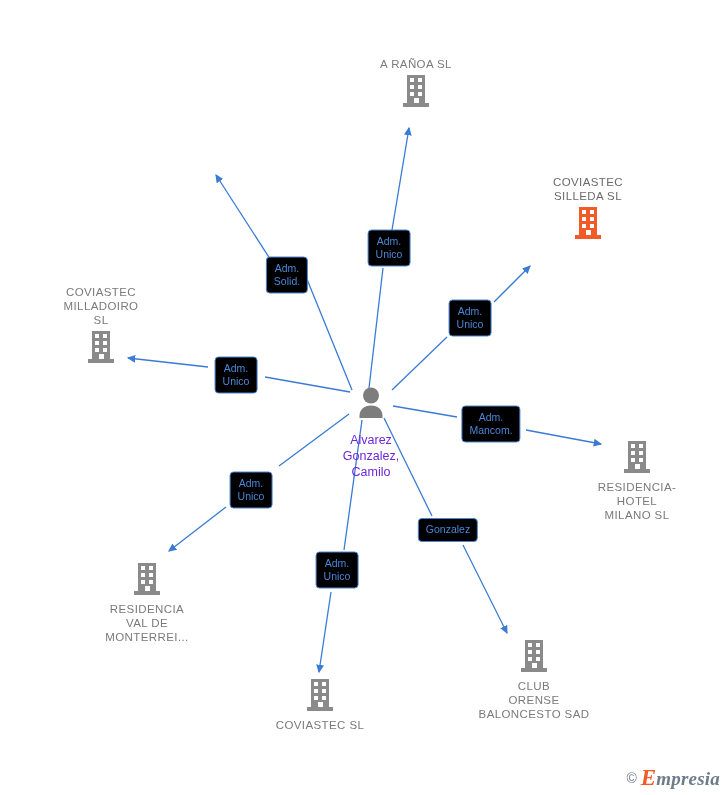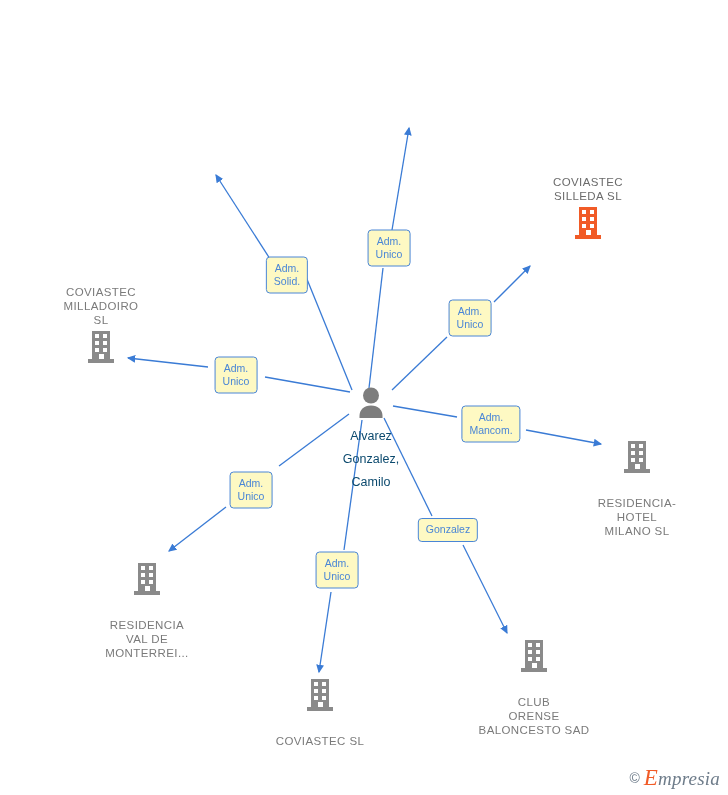--- a/index.html
+++ b/index.html
@@ -43,48 +43,48 @@
     color: #6b6b6b;
   }
   .node-icon {
     display: inline-block;
     width: 30px;
     height: 34px;
     position: relative;
   }
   .node-icon svg { display: block; }
   .node.label-top .node-icon { margin-top: 3px; }
-  .node.label-bottom .node-label { margin-top: 18px; }
+  .node.label-bottom .node-label { margin-top: 2px; }
 
   
   .person-node {
     position: absolute;
     width: 170px;
     margin-left: -85px;
     text-align: center;
   }
   .person-icon {
     display: inline-block;
     width: 34px;
     height: 32px;
   }
   .person-label {
     font-size: 12.5px;
-    line-height: 23px;
-    color: #0c4a6e;
+    line-height: 16px;
+    color: #6d28d9;
     white-space: pre-line;
-    margin-top: 3px;
+    margin-top: 10px;
   }
 
   
   .edge-label {
     position: absolute;
     border: 1px solid #4a86d6;
     border-radius: 4px;
-    background: #fef9c3;
+    background: #000000;
     color: #4a86d6;
     font-size: 10.5px;
     line-height: 13px;
     text-align: center;
     padding: 4px 7px 5px 7px;
     white-space: pre-line;
     transform: translate(-50%, -50%);
     box-sizing: border-box;
   }
 
@@ -100,20 +100,21 @@
   .wm-c {
     font-size: 14px;
     color: #6e7c8a;
   }
   .wm-text {
     font-family: "Liberation Serif", serif;
     font-style: italic;
     font-size: 19px;
     color: #6e7c8a;
     letter-spacing: 0.2px;
+    font-weight: bold;
   }
   .wm-text .wm-e {
     color: #f15b27;
     font-size: 23px;
   }
 </style>
 </head>
 <body>
 
 <div id="canvas">
@@ -172,20 +173,36 @@
         <circle cx="17" cy="9.5" r="8" fill="#7d7d7d"></circle>
         <path d="M17 19.5c-7.2 0-11.5 4.6-11.5 10.2V32h23v-2.3C28.5 24.1 24.2 19.5 17 19.5z" fill="#7d7d7d"></path>
       </svg>
     </span>
     <div class="person-label">Alvarez
 Gonzalez,
 Camilo</div>
   </div>
 
 
+  <div class="node label-top" style="left:416px; top:57px;">
+    <div class="node-label">A RAÑOA  SL</div>
+    <span class="node-icon">
+      <svg viewBox="0 0 30 34" width="30" height="34" aria-hidden="true">
+        <rect x="6" y="1" width="18" height="28" fill="#8a8a8a"></rect>
+        <rect x="2" y="29" width="26" height="4" fill="#8a8a8a"></rect>
+        <rect x="9" y="4" width="4" height="4" fill="#ffffff"></rect>
+        <rect x="17" y="4" width="4" height="4" fill="#ffffff"></rect>
+        <rect x="9" y="11" width="4" height="4" fill="#ffffff"></rect>
+        <rect x="17" y="11" width="4" height="4" fill="#ffffff"></rect>
+        <rect x="9" y="18" width="4" height="4" fill="#ffffff"></rect>
+        <rect x="17" y="18" width="4" height="4" fill="#ffffff"></rect>
+        <rect x="13" y="24" width="5" height="5" fill="#ffffff"></rect>
+      </svg>
+    </span>
+  </div>
 
   <div class="node label-top" style="left:588px; top:175px;">
     <div class="node-label highlight">COVIASTEC
 SILLEDA  SL</div>
     <span class="node-icon">
       <svg viewBox="0 0 30 34" width="30" height="34" aria-hidden="true">
         <rect x="6" y="1" width="18" height="28" fill="#f15b27"></rect>
         <rect x="2" y="29" width="26" height="4" fill="#f15b27"></rect>
         <rect x="9" y="4" width="4" height="4" fill="#ffffff"></rect>
         <rect x="17" y="4" width="4" height="4" fill="#ffffff"></rect>

